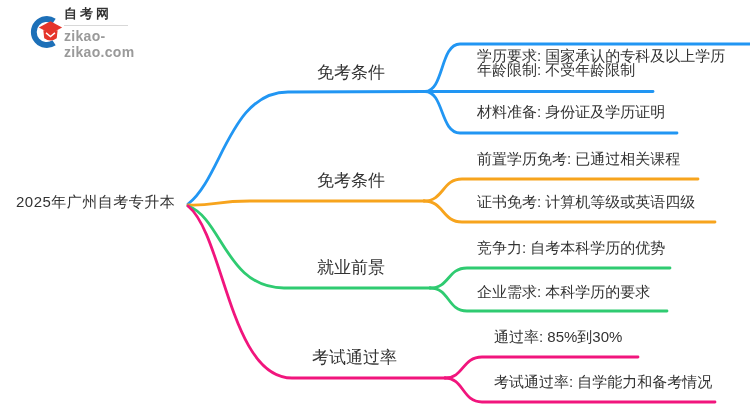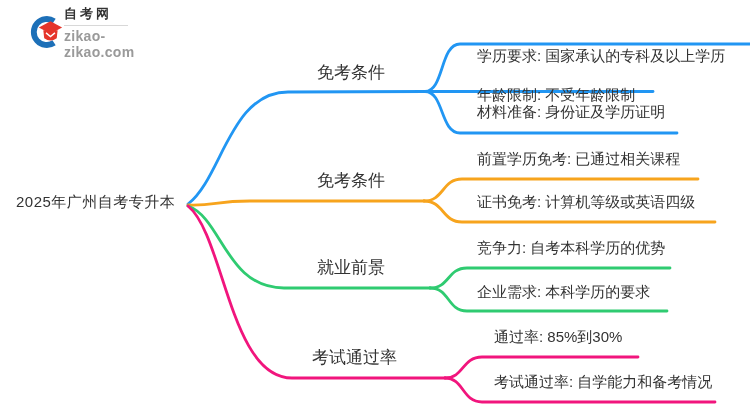--- a/index.html
+++ b/index.html
@@ -70,21 +70,21 @@
   </div>
 
   <div class="txt root-label" style="left:16px;top:193px;">2025年广州自考专升本</div>
 
   <div class="txt branch-label" style="left:317px;top:63px;">免考条件</div>
   <div class="txt branch-label" style="left:317px;top:171px;">免考条件</div>
   <div class="txt branch-label" style="left:317px;top:258px;">就业前景</div>
   <div class="txt branch-label" style="left:312px;top:348px;">考试通过率</div>
 
   <div class="txt leaf-label" style="left:477px;top:18px;margin-top:29px;">学历要求: 国家承认的专科及以上学历</div>
-  <div class="txt leaf-label" style="left:477px;top:61px;margin-top:25px;">年龄限制: 不受年龄限制</div>
+  <div class="txt leaf-label" style="left:477px;top:61px;">年龄限制: 不受年龄限制</div>
   <div class="txt leaf-label" style="left:477px;top:103px;">材料准备: 身份证及学历证明</div>
 
   <div class="txt leaf-label" style="left:477px;top:150px;">前置学历免考: 已通过相关课程</div>
   <div class="txt leaf-label" style="left:477px;top:193px;">证书免考: 计算机等级或英语四级</div>
 
   <div class="txt leaf-label" style="left:477px;top:239px;">竞争力: 自考本科学历的优势</div>
   <div class="txt leaf-label" style="left:477px;top:283px;">企业需求: 本科学历的要求</div>
 
   <div class="txt leaf-label" style="left:494px;top:328px;">通过率: 85%到30%</div>
   <div class="txt leaf-label" style="left:494px;top:373px;">考试通过率: 自学能力和备考情况</div>

